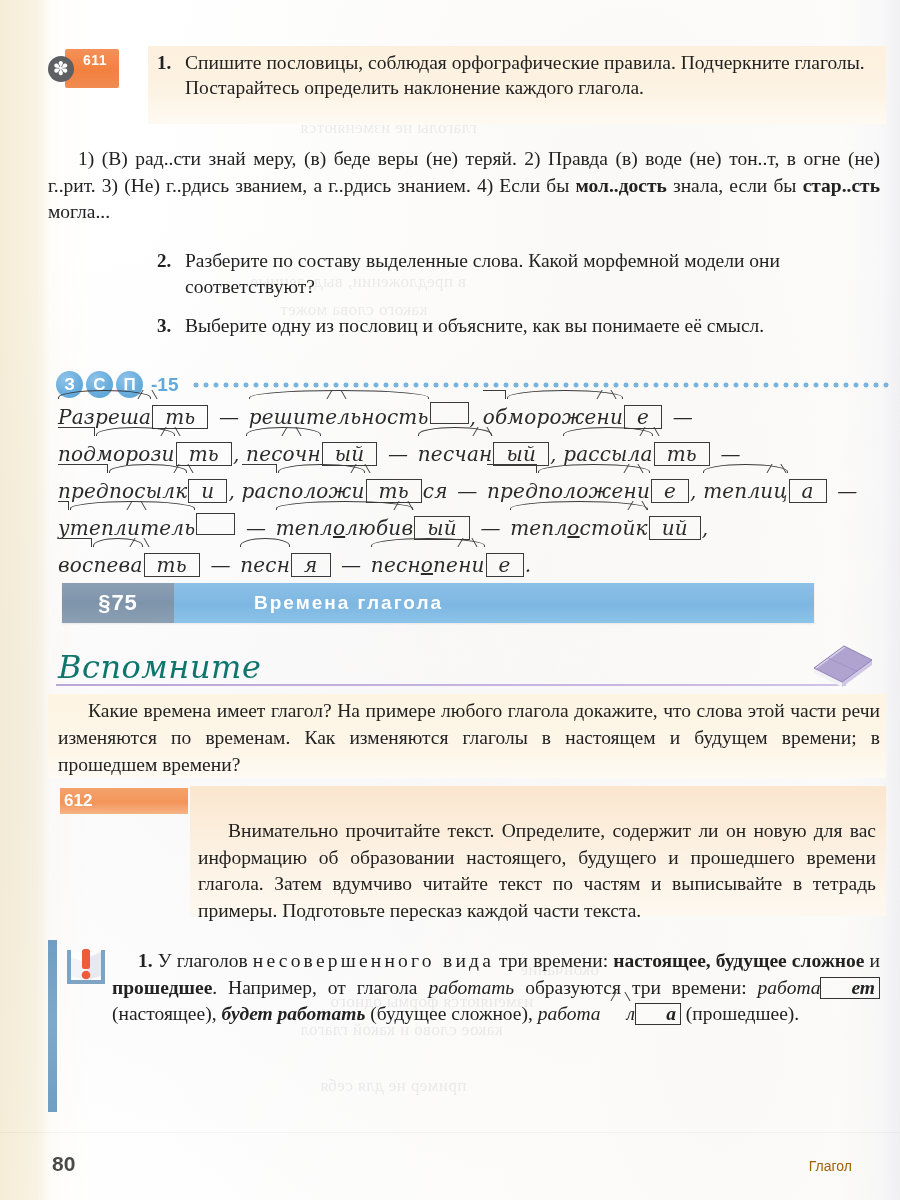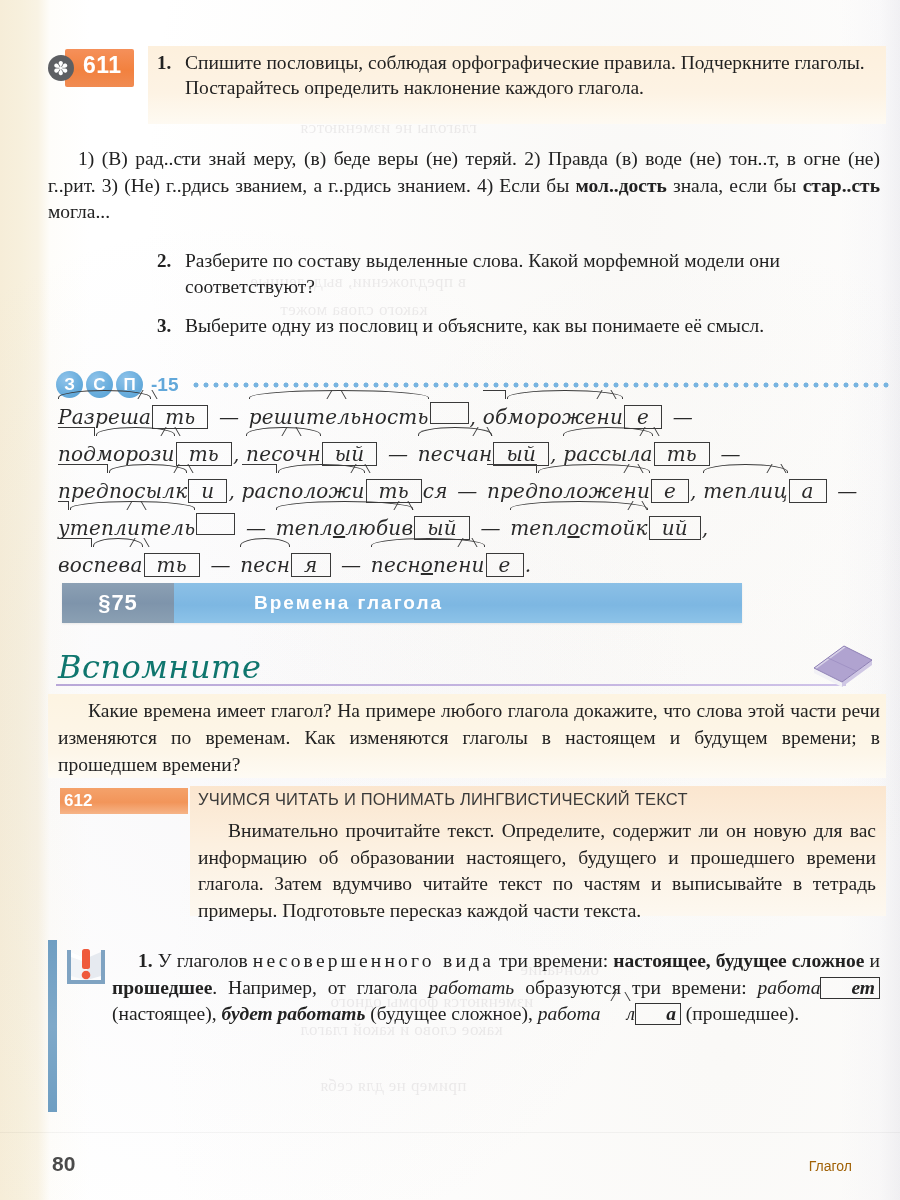--- a/index.html
+++ b/index.html
@@ -69,26 +69,26 @@
   .aster {
     width: 26px; height: 26px; border-radius: 50%;
     background: #5d5f63;
     display: flex; align-items: center; justify-content: center;
     color: #ffffff; font-size: 19px; line-height: 1;
     font-family: "DejaVu Sans", sans-serif;
     position: relative; z-index: 2;
   }
   .num-badge {
     margin-left: -9px;
-    padding: 3px 12px 8px 18px;
+    padding: 3px 12px 20px 18px;
     background: linear-gradient(180deg,#f5905a 0%, #f2813f 55%, #f08b52 100%);
     color: #ffffff;
     font-family: "Liberation Sans", sans-serif;
     font-weight: bold;
-    font-size: 23px;
+    font-size: 14px;
     letter-spacing: .5px;
     border-radius: 2px;
     position: relative; z-index: 1;
   }
   .ex611-body {
     position: absolute;
     left: 157px; top: 50px;
     width: 722px;
     font-size: 19.5px;
     line-height: 25px;
@@ -206,21 +206,21 @@
     margin: 0 1px;
     line-height: 22px;
   }
   .end.zero { width: 13px; height: 20px; }
   .dash { padding: 0 3px; }
 
   
   .sec-bar {
     position: absolute;
     left: 62px; top: 583px;
-    width: 680px; height: 40px;
+    width: 752px; height: 40px;
     display: flex; align-items: stretch;
     box-shadow: 0 1px 2px rgba(0,0,0,.08);
   }
   .sec-num {
     width: 112px;
     background: linear-gradient(180deg,#8ca0b4 0%, #7e94ab 50%, #8ba0b3 100%);
     color: #ffffff;
     font-family: "Liberation Sans", sans-serif;
     font-weight: bold; font-size: 22px;
     display: flex; align-items: center; justify-content: center;
@@ -485,21 +485,20 @@
       <line x1="16" y1="30" x2="44" y2="44" stroke="#8d7fb4" stroke-width="1"></line>
       <line x1="30" y1="20" x2="58" y2="33" stroke="#9c8ec2" stroke-width=".8"></line>
     </svg>
   </div>
 
   <div class="recall-tint"></div>
   <div class="recall-text">Какие времена имеет глагол? На примере любого глагола докажите, что слова этой части речи изменяются по временам. Как изменяются глаголы в настоящем и будущем времени; в прошедшем времени?</div>
 
   <div class="ex612-tint"></div>
   <div class="ex612-badge">612</div>
-  <div class="ex612-head">УЧИМСЯ ЧИТАТЬ И ПОНИМАТЬ ЛИНГВИСТИЧЕСКИЙ ТЕКСТ</div>
   <div class="ex612-text">Внимательно прочитайте текст. Определите, содержит ли он новую для вас информацию об образовании настоящего, будущего и прошедшего времени глагола. Затем вдумчиво читайте текст по частям и выписывайте в тетрадь примеры. Подготовьте пересказ каждой части текста.</div>
 
   <div class="rule-bar"></div>
 
   <div class="excl-icon">
     <svg width="44" height="42" viewBox="0 0 44 42">
       <path d="M3 4 L3 38 L41 38 L41 4 L37 4 L37 34 L7 34 L7 4 Z" fill="#7fa3c2"></path>
       <path d="M7 6 L21 12 L21 34 L7 30 Z" fill="#f2f4f7"></path>
       <path d="M37 6 L23 12 L23 34 L37 30 Z" fill="#e6eaf0"></path>
       <path d="M7 6 L21 12 L21 16 L7 11 Z" fill="#ffffff"></path>

